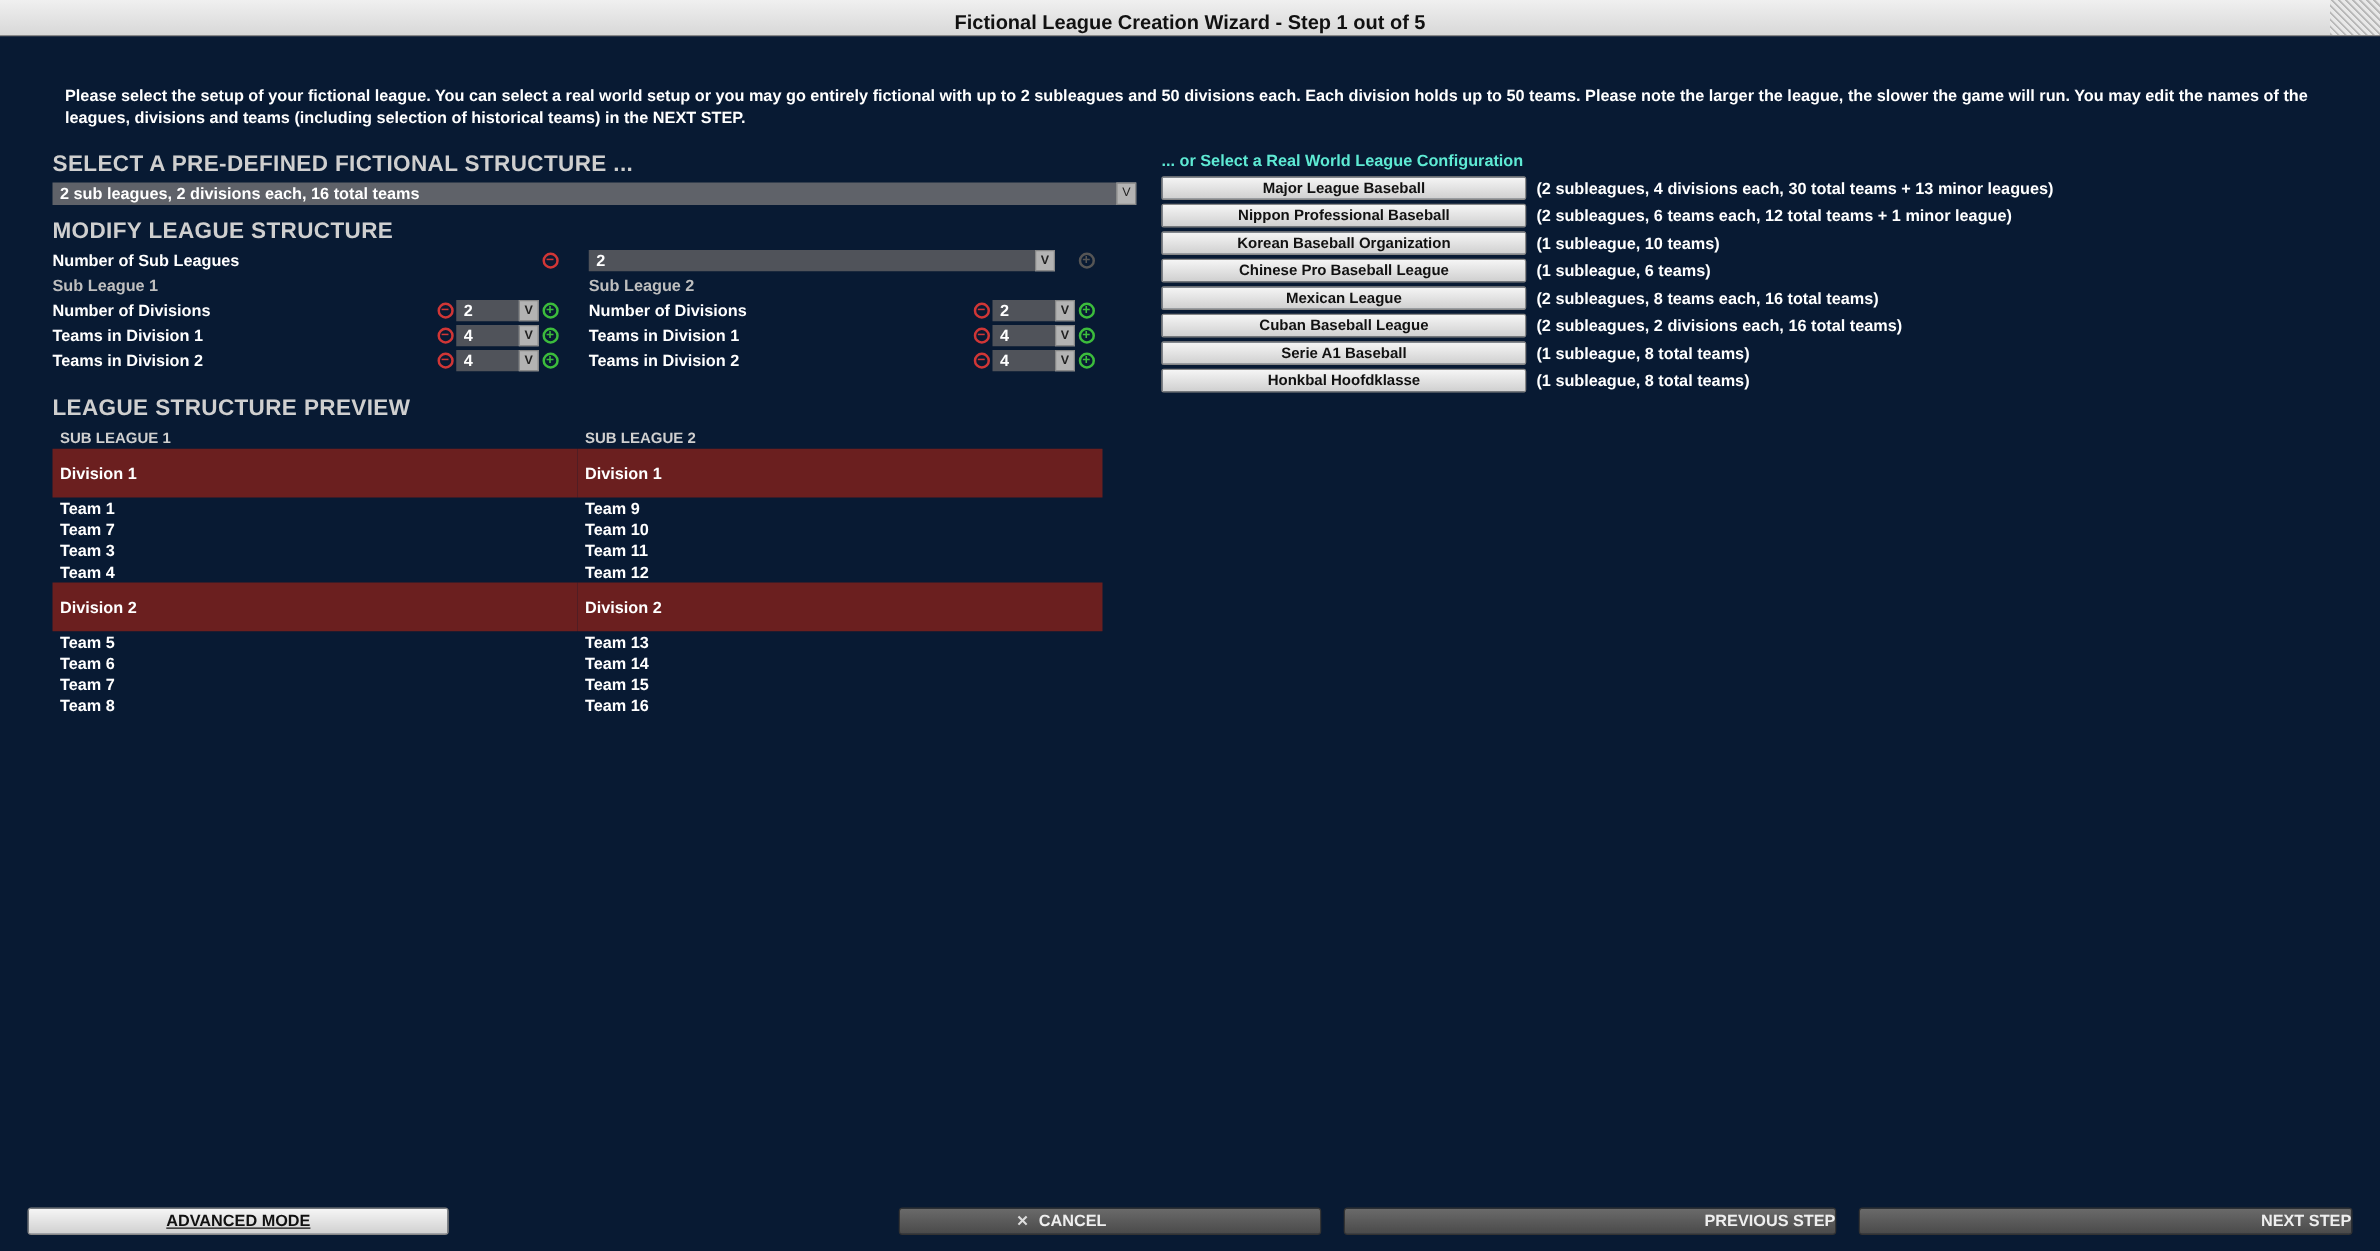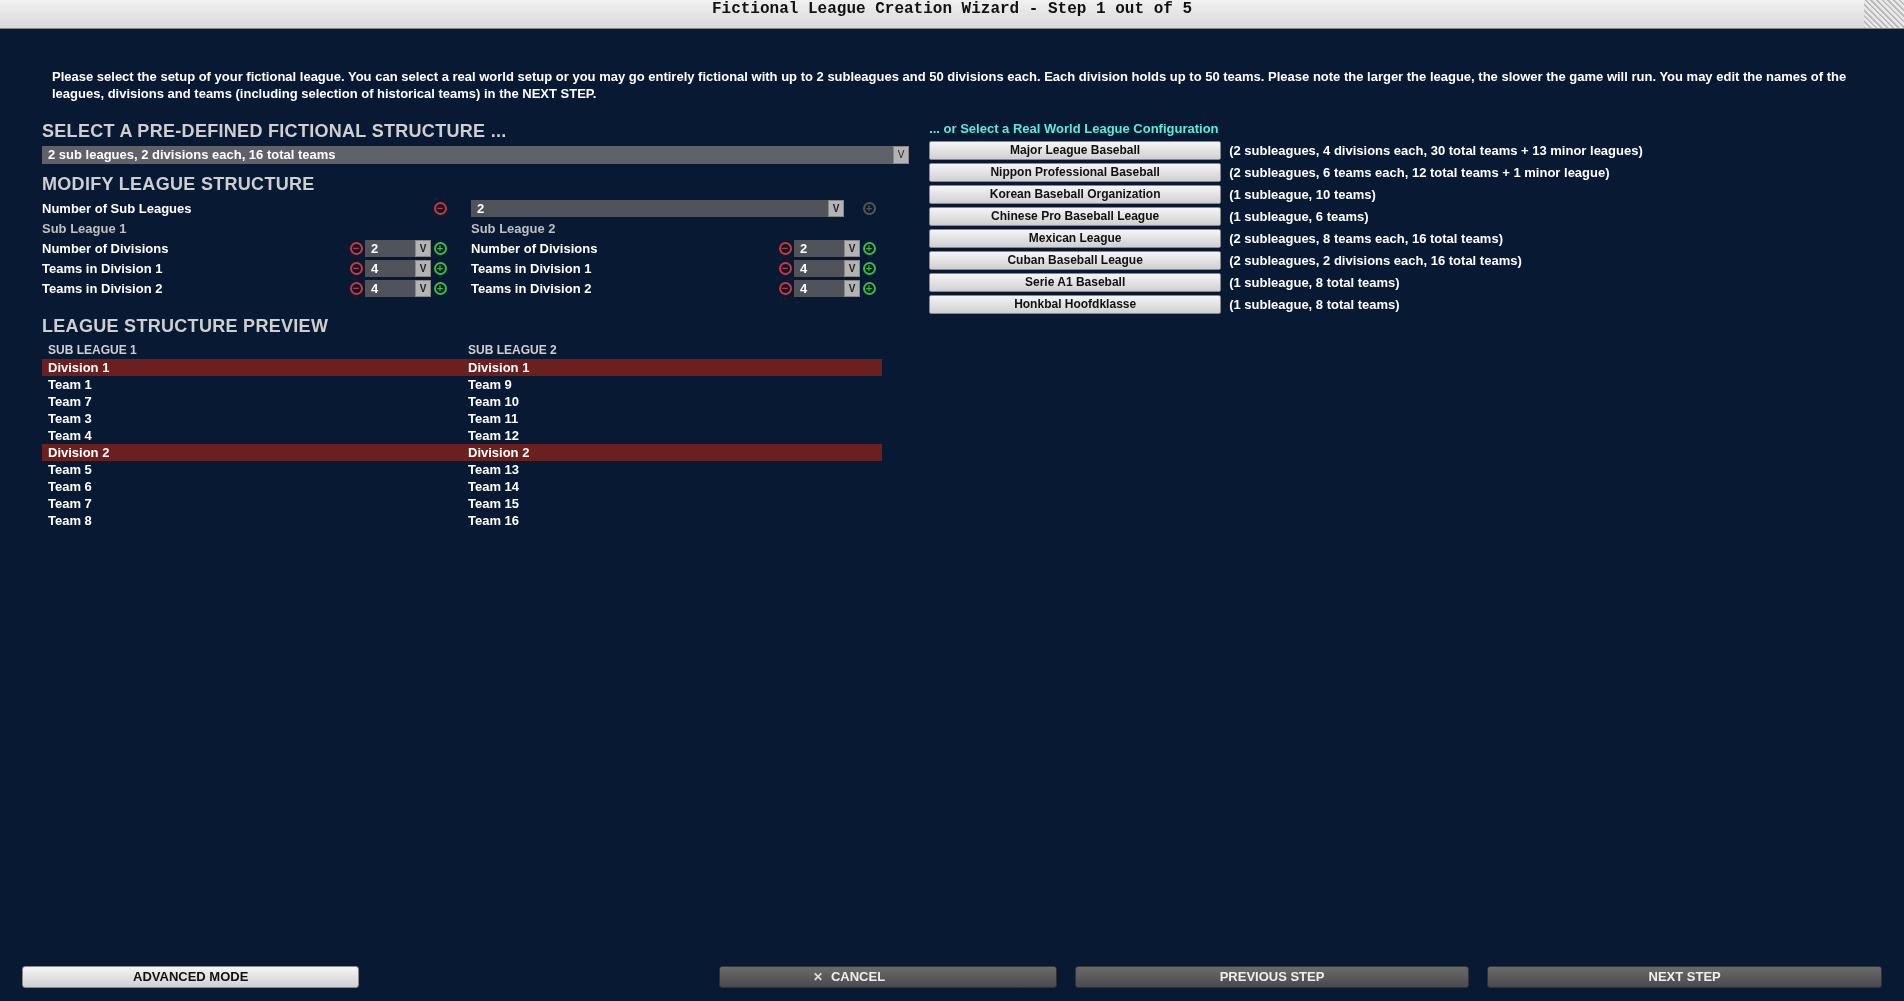--- a/index.html
+++ b/index.html
@@ -11,24 +11,23 @@
     overflow: hidden;
   }
   .titlebar {
     height: 28px;
     background: linear-gradient(#f0f0f0,#d8d8d8);
     border-bottom: 1px solid #888;
     color: #111;
     font-weight: 700;
     font-size: 16px;
     display: flex;
-    align-items: flex-start;
+    align-items: flex-end;
     justify-content: center;
     position: relative;
-    font-family: Liberation Mono, monospace;
   }
   .hatching {
     position: absolute; right: 0; top: 0; width: 40px; height: 100%;
     background-image: repeating-linear-gradient(45deg,#b8b8b8,#b8b8b8 1px,#e8e8e8 2px,#e8e8e8 4px);
   }
   .content {
     padding: 10px 30px;
     box-sizing: border-box;
     width: 100%;
     margin-left: 12px;
@@ -90,21 +89,21 @@
   }
   .circle.minus { border: 2px solid #d03636; color: #d03636; }
   .circle.plus  { border: 2px solid #3cbc3c; color: #3cbc3c; }
   .circle.dim   { border: 2px solid #555; color: #555; }
 
   .previewgrid {
     display: grid;
     grid-template-columns: 420px 420px;
   }
   .pv-head { font-weight: 700; font-size: 12px; color: #cfcfcf; padding: 2px 6px; }
-  .pv-div  { background: #6b1f1f; font-weight: 700; font-size: 13px; padding: 1px 6px; }
+  .pv-div  { background: #6b1f1f; font-weight: 700; font-size: 13px; padding: 12px 6px; }
   .pv-team { font-weight: 700; font-size: 13px; padding: 1px 6px; }
 
   .rw-row { display: flex; align-items: center; height: 22px; font-size: 13px; font-weight: 700; }
   .rw-btn {
     width: 290px; height: 17px; line-height: 17px;
     background: linear-gradient(#f5f5f5,#d0d0d0);
     color: #111; border: 1px solid #888;
     text-align: center; font-weight: 700; font-size: 12px;
     border-radius: 2px;
   }
@@ -128,23 +127,23 @@
   }
   .btn.dark {
     background: linear-gradient(#6a6a6a,#4a4a4a);
     color: #eee; border: 1px solid #333;
   }
   .btn.dark .x {
     width: 14px; height: 14px; margin-right: 6px; margin-left: -80px;
     display: inline-flex; align-items: center; justify-content: center;
     font-size: 12px; color: #ddd;
   }
-  .btn.adv { width: 365px; }
+  .btn.adv { width: 365px; text-decoration: underline; }
   .btn.cancel { width: 365px; }
-  .btn.prev, .btn.next { width: 427px; }
+  .btn.prev, .btn.next { width: 427px; justify-content: flex-end; }
 </style>
 </head>
 <body>
 
 <div class="titlebar">
   <span>Fictional League Creation Wizard - Step 1 out of 5</span>
   <div class="hatching"></div>
 </div>
 
 <div class="content">

